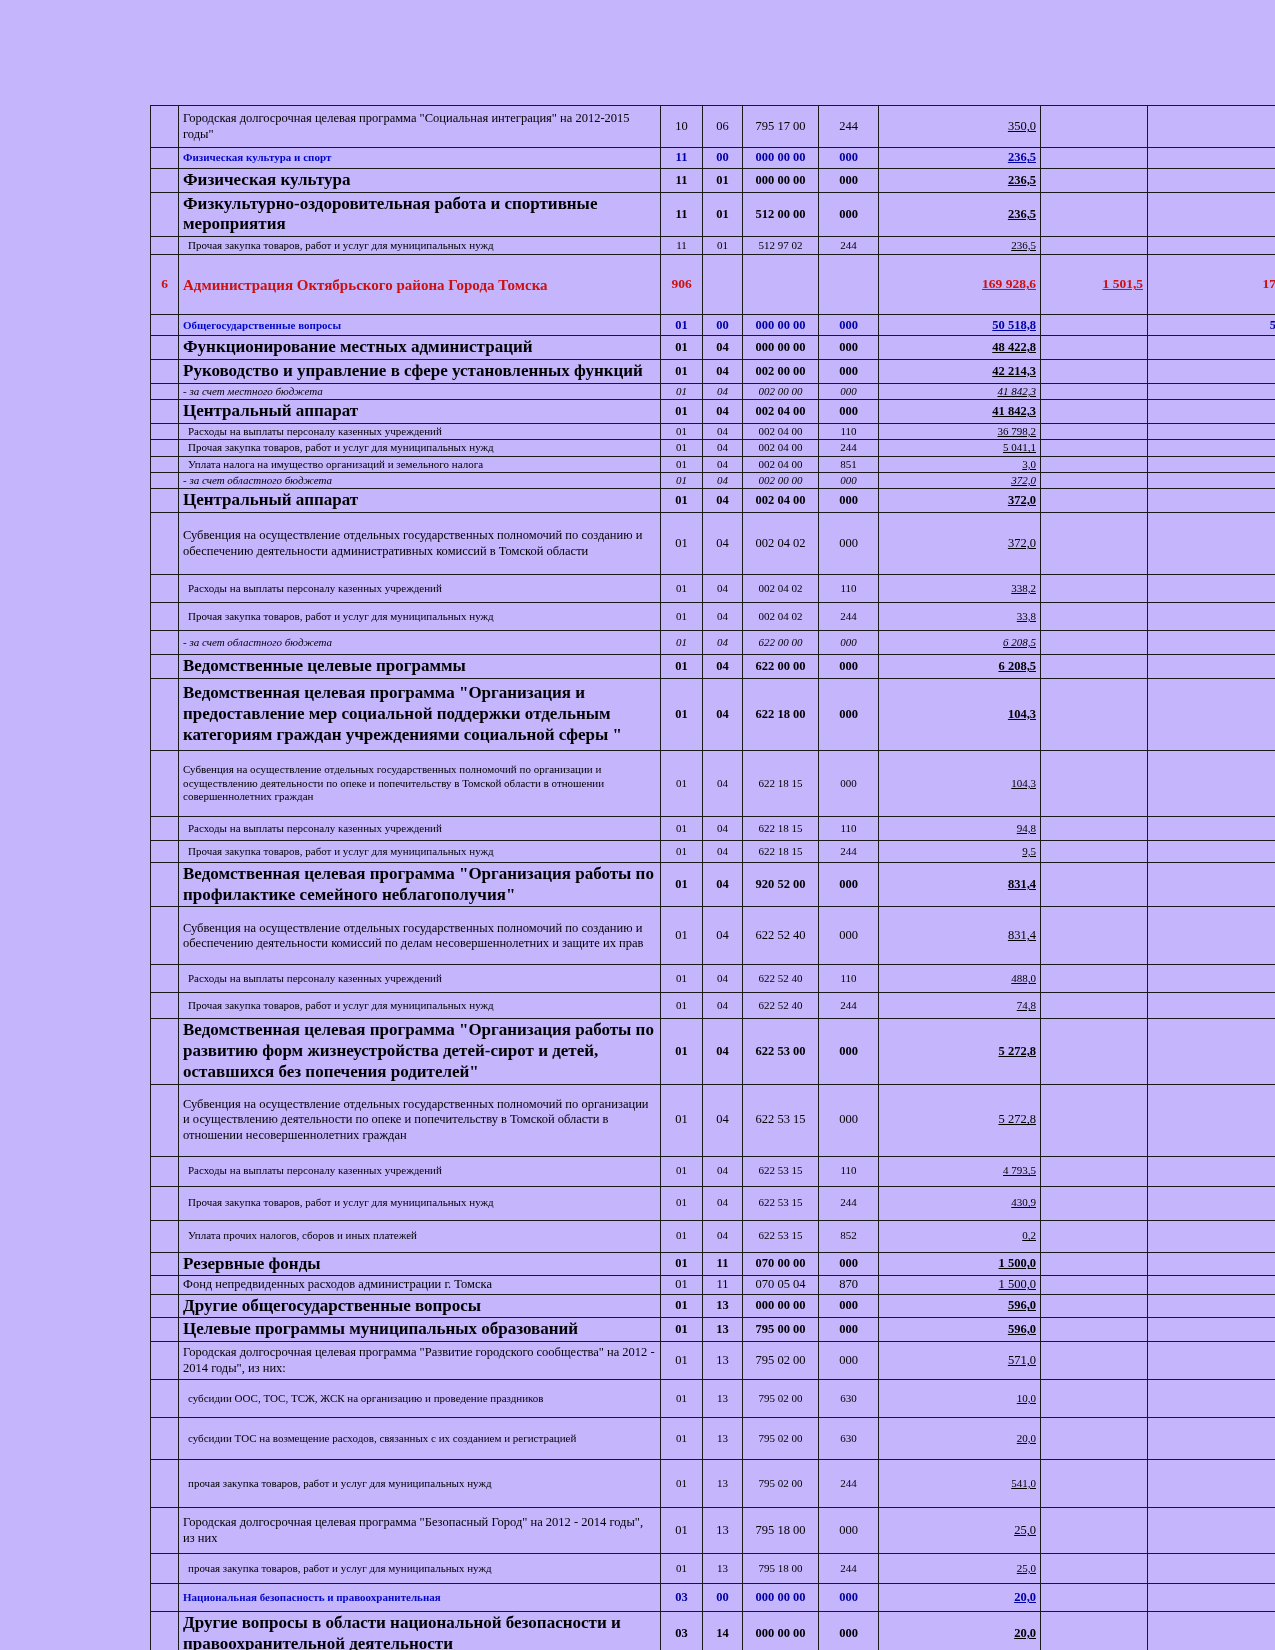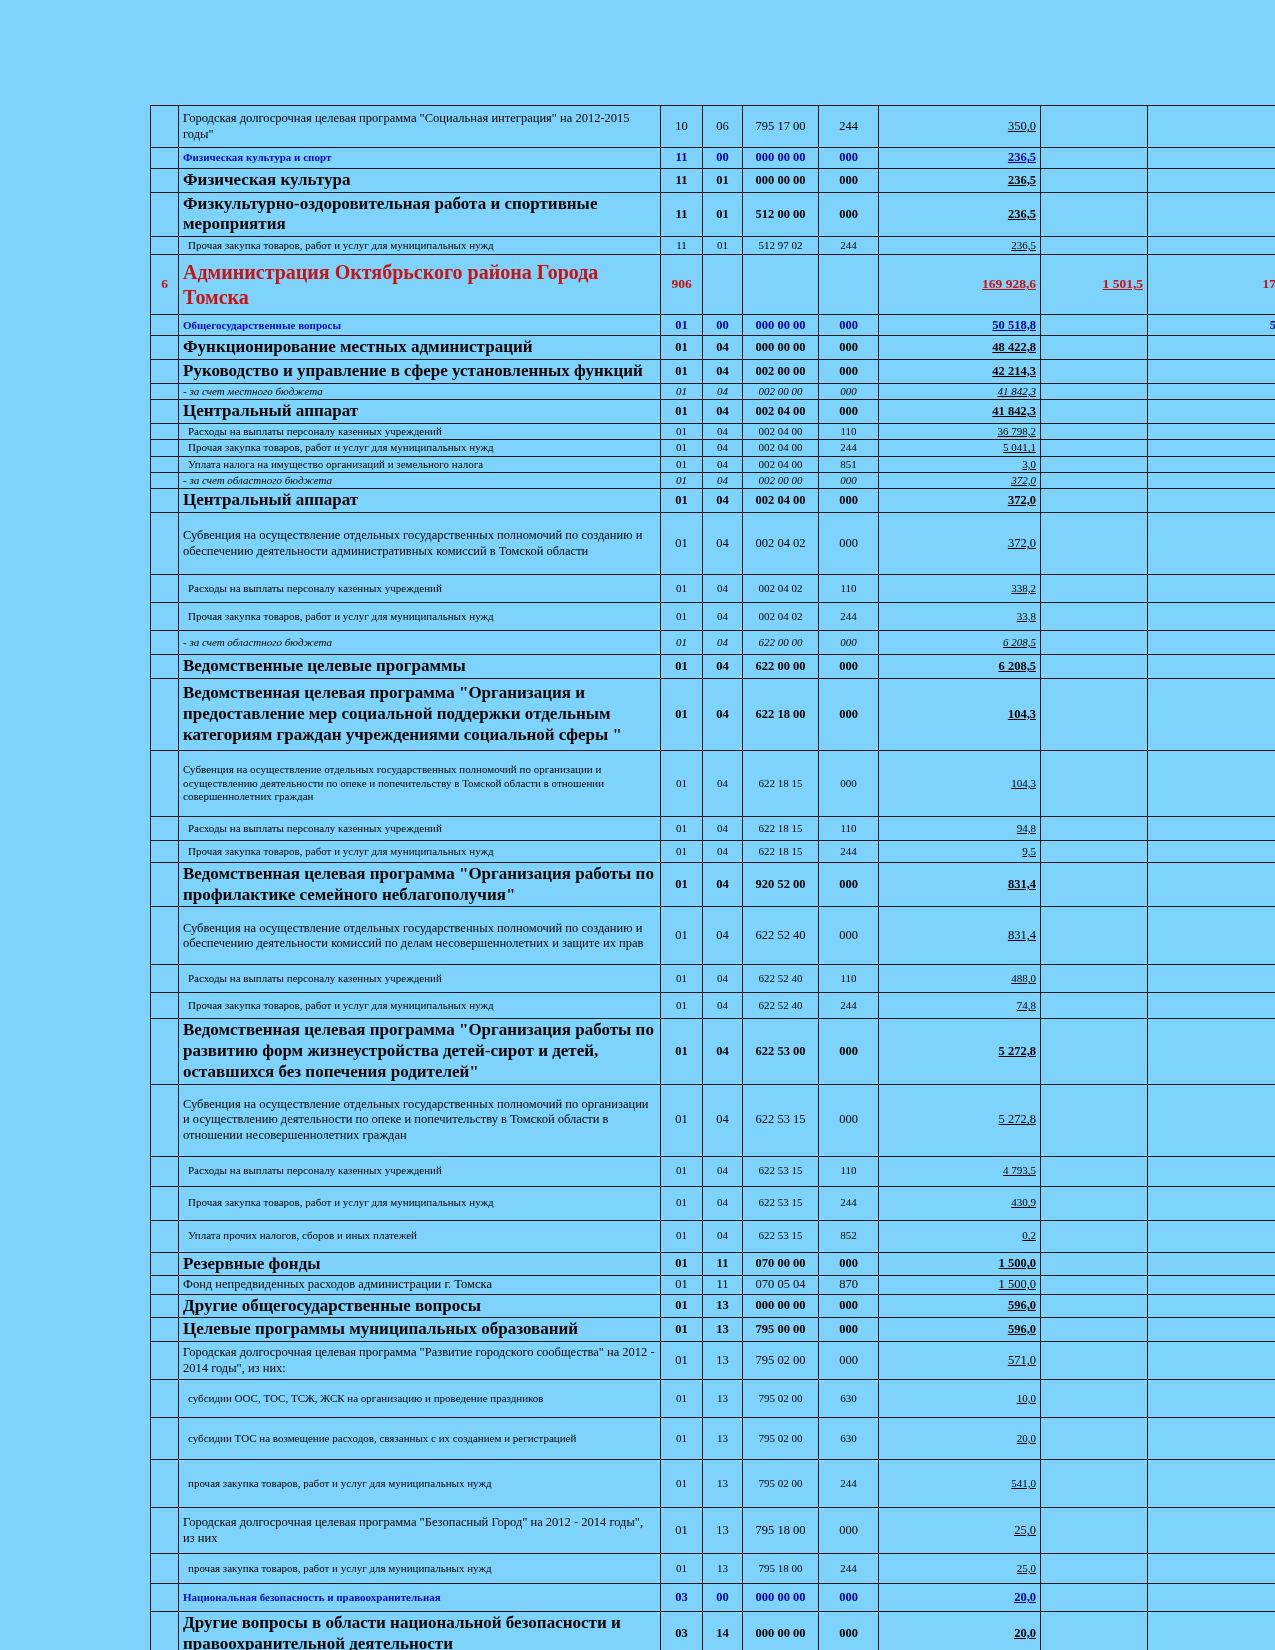--- a/index.html
+++ b/index.html
@@ -1,21 +1,21 @@
 <!DOCTYPE html>
 <html><head>
 <meta charset="utf-8">
 <style>
   html, body { margin:0; padding:0; }
   body { background:#ffffff; }
   .page {
     position: relative;
     width: 1275px;
     height: 1650px;
-    background: #7dd3fc;
+    background: #c4b5fd;
     overflow: hidden;
     font-family: "Liberation Serif", serif;
     color: #000;
   }
   table.budget {
     position: absolute;
     left: 150px;
     top: 105px;
     width: 1130px;
     border-collapse: collapse;
@@ -40,21 +40,21 @@
   tr.row-plain td.c-name { font-size: 12.5px; }
   tr.row-subplain td { font-size: 11px; }
   tr.row-sub td { font-size: 11px; }
   tr.row-sub td.c-name { padding-left: 9px; }
   tr.row-italic td { font-style: italic; font-size: 11px; }
   tr.row-bold td { font-weight: bold; }
   tr.row-bold td.c-name { font-size: 17px; }
   tr.row-section td { font-weight: bold; color: #0000a6; }
   tr.row-section td.c-name { font-size: 11px; color: #0008c8; }
   tr.row-chapter td { font-weight: bold; color: #cc1111; font-size: 13.5px; }
-  tr.row-chapter td.c-name { font-size: 20px; }
+  tr.row-chapter td.c-name { font-size: 15px; }
 </style>
 </head>
 <body>
 
 <div class="page">
   <table class="budget">
     <colgroup>
       <col style="width:28px">
       <col style="width:482px">
       <col style="width:42px">

